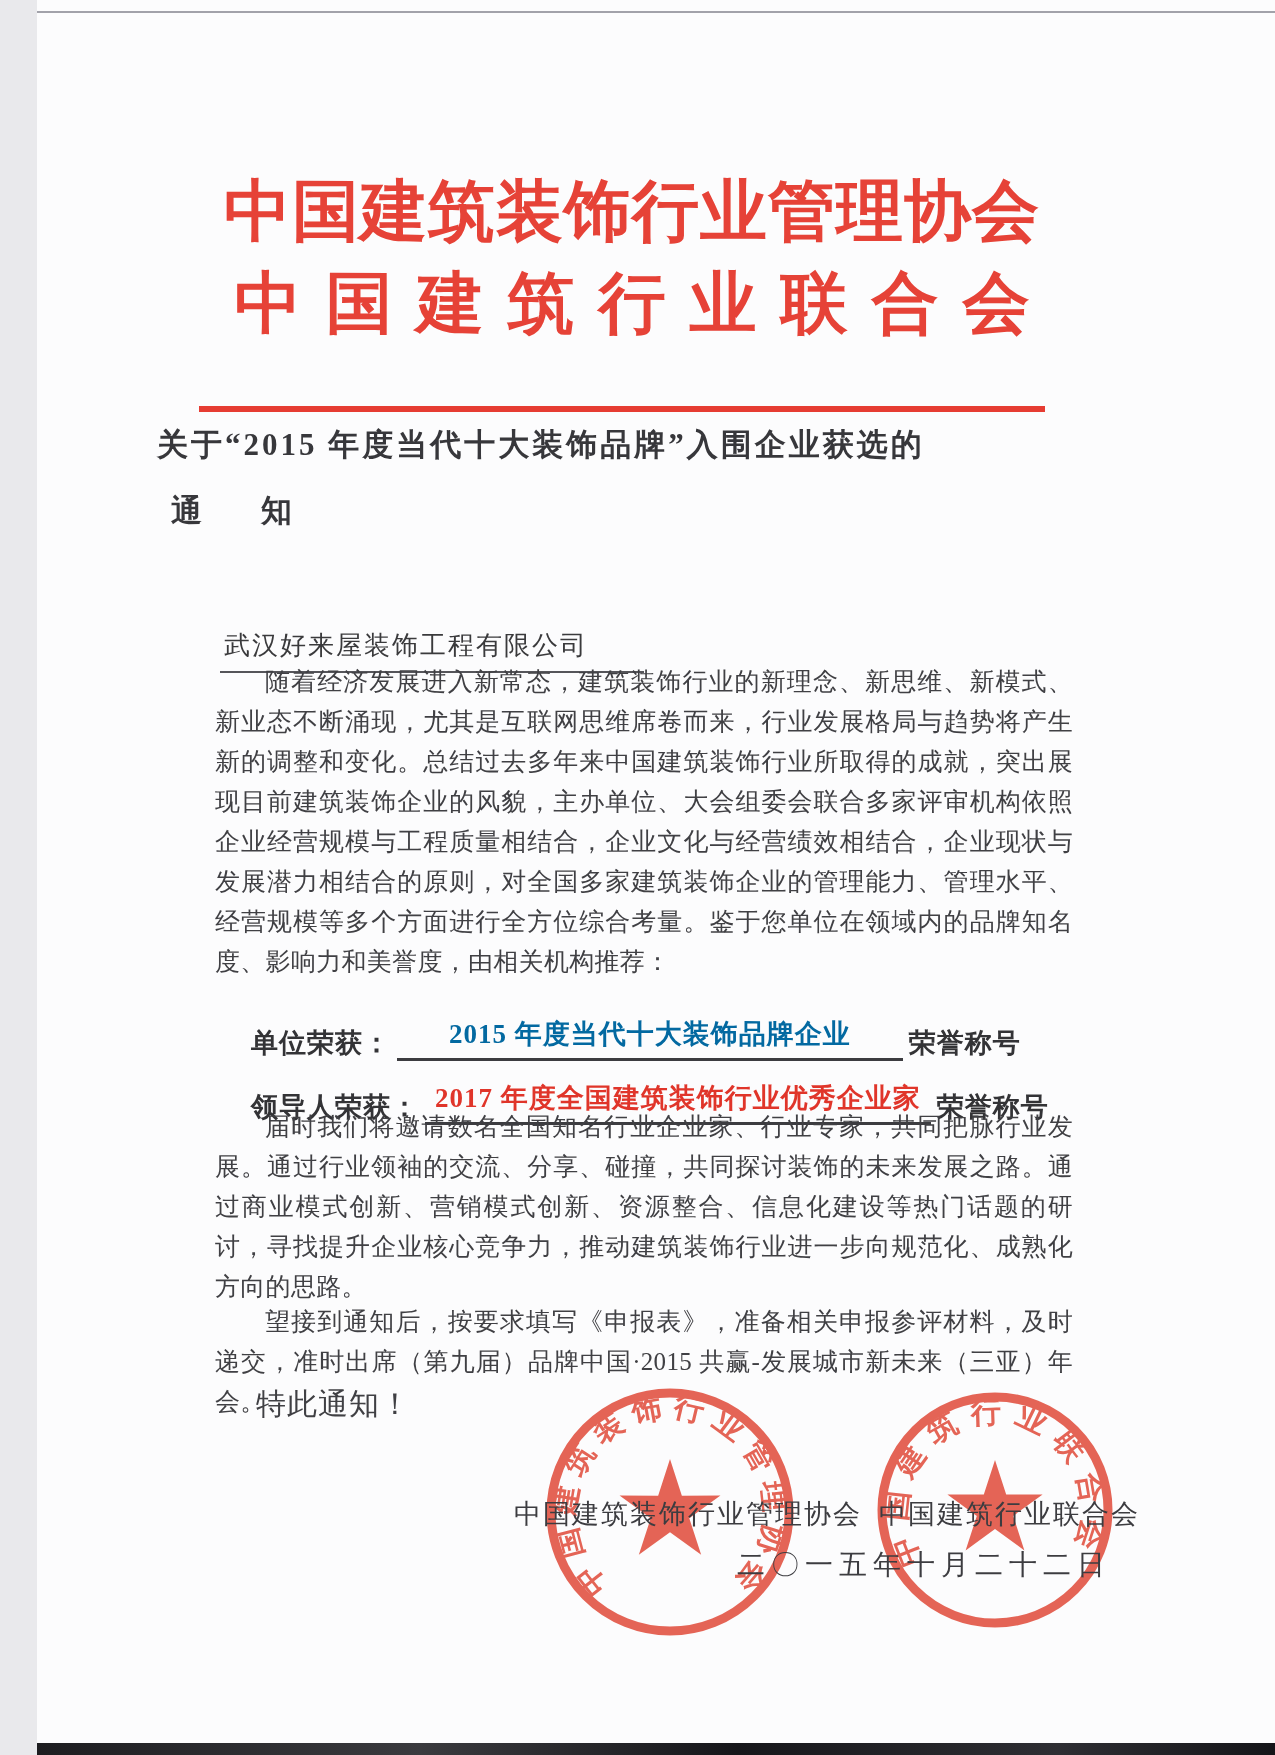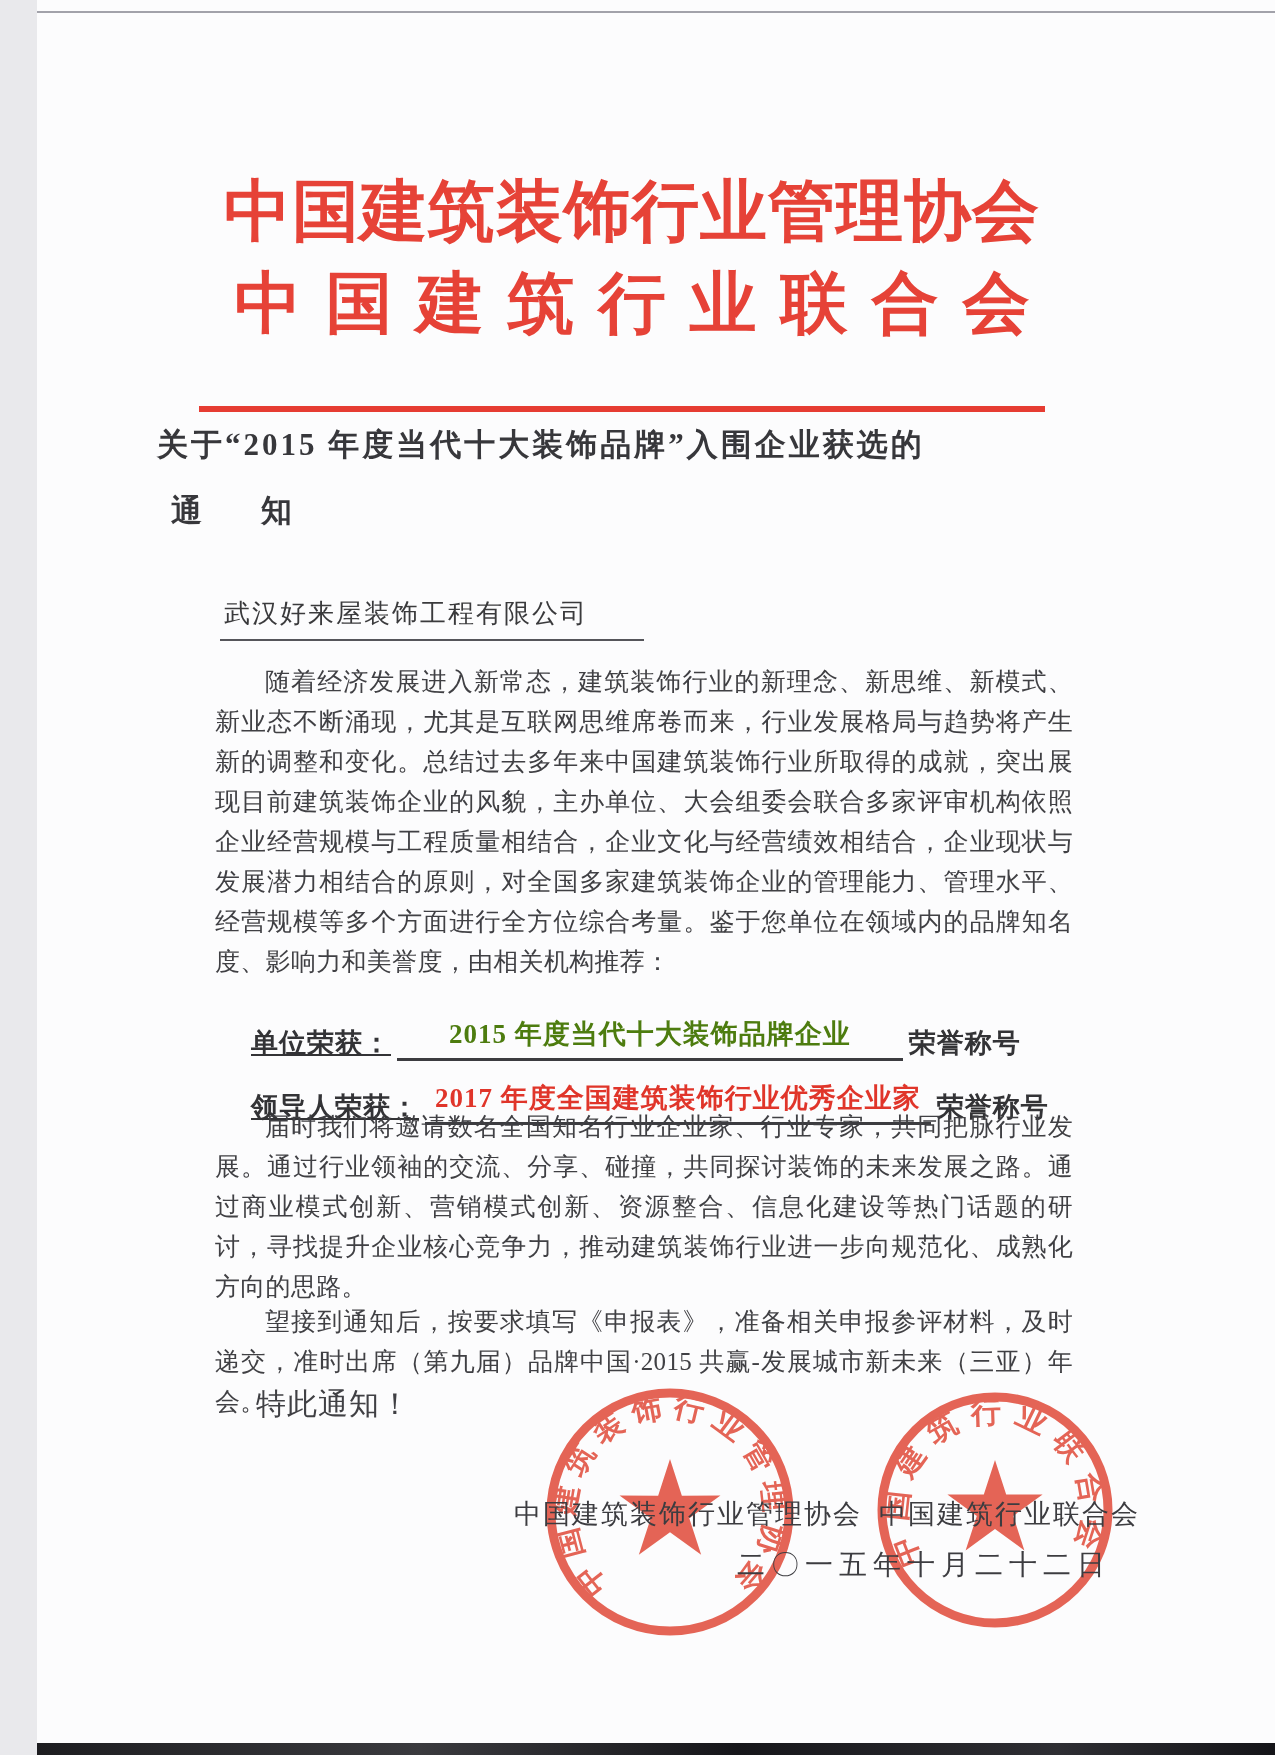--- a/index.html
+++ b/index.html
@@ -27,38 +27,38 @@
   .red-rule{position:absolute;left:162px;top:406px;width:846px;height:6px;}
   .subject1{
     position:absolute;left:120px;top:424px;width:950px;
     font-size:31px;font-weight:bold;letter-spacing:3px;white-space:nowrap;color:#37373b;
   }
   .subject2{
     position:absolute;left:120px;top:490px;width:950px;text-align:left;
     font-size:31px;font-weight:bold;letter-spacing:14px;text-indent:14px;color:#37373b;
   }
   .addressee{
-    position:absolute;left:183px;top:596px;width:420px;
+    position:absolute;left:183px;top:628px;width:420px;
     font-size:26px;letter-spacing:2px;padding:0 0 8px 4px;
     border-bottom:2px solid #55555a;white-space:nowrap;
   }
   .body-par{
     position:absolute;left:178px;width:858px;
     font-size:25px;line-height:40px;letter-spacing:0.3px;
     text-align:justify;text-justify:inter-ideograph;
     text-indent:2em;color:#404044;
   }
   .p1{top:662px;}
   .p2{top:1107px;font-family:Liberation Serif, serif;}
   .p3{top:1302px;}
   .closing{position:absolute;left:219px;top:1384px;font-size:30px;letter-spacing:1px;color:#404044;}
   .award-line{position:absolute;left:214px;white-space:nowrap;font-size:27px;font-weight:bold;color:#333336;}
   .award1{top:1016px;}
   .award2{top:1080px;}
-  .award-label{display:inline-block;vertical-align:bottom;letter-spacing:1px;text-decoration:underline;}
+  .award-label{display:inline-block;vertical-align:bottom;letter-spacing:1px;}
   .award-value{
     display:inline-block;vertical-align:bottom;
     border-bottom:3px solid #3c3c40;padding:0 10px 6px 10px;margin:0 6px;
     letter-spacing:1px;
   }
   .award1 .award-value{padding:0 52px 6px 52px;}
   .award-suffix{display:inline-block;vertical-align:bottom;letter-spacing:1px;}
   .sig{position:absolute;font-size:27px;letter-spacing:2px;white-space:nowrap;color:#3c3c40;}
   .sig-org1{left:477px;top:1496px;}
   .sig-org2{left:842px;top:1496px;}
@@ -83,21 +83,21 @@
   <div class="red-rule" style="background:#e63c32;"></div>
 
   <div class="subject1">关于“2015 年度当代十大装饰品牌”入围企业获选的</div>
   <div class="subject2">通　知</div>
 
   <div class="addressee">武汉好来屋装饰工程有限公司</div>
 
   <div class="body-par p1">随着经济发展进入新常态，建筑装饰行业的新理念、新思维、新模式、新业态不断涌现，尤其是互联网思维席卷而来，行业发展格局与趋势将产生新的调整和变化。总结过去多年来中国建筑装饰行业所取得的成就，突出展现目前建筑装饰企业的风貌，主办单位、大会组委会联合多家评审机构依照企业经营规模与工程质量相结合，企业文化与经营绩效相结合，企业现状与发展潜力相结合的原则，对全国多家建筑装饰企业的管理能力、管理水平、经营规模等多个方面进行全方位综合考量。鉴于您单位在领域内的品牌知名度、影响力和美誉度，由相关机构推荐：</div>
 
   <div class="award-line award1">
-    <span class="award-label">单位荣获：</span><span class="award-value" style="color:#4d7c0f;">2015 年度当代十大装饰品牌企业</span><span class="award-suffix">荣誉称号</span>
+    <span class="award-label">单位荣获：</span><span class="award-value" style="color:#0369a1;">2015 年度当代十大装饰品牌企业</span><span class="award-suffix">荣誉称号</span>
   </div>
 
   <div class="award-line award2">
     <span class="award-label">领导人荣获：</span><span class="award-value" style="color:#e0352a;">2017 年度全国建筑装饰行业优秀企业家</span><span class="award-suffix">荣誉称号</span>
   </div>
 
   <div class="body-par p2">届时我们将邀请数名全国知名行业企业家、行业专家，共同把脉行业发展。通过行业领袖的交流、分享、碰撞，共同探讨装饰的未来发展之路。通过商业模式创新、营销模式创新、资源整合、信息化建设等热门话题的研讨，寻找提升企业核心竞争力，推动建筑装饰行业进一步向规范化、成熟化方向的思路。</div>
   <div class="body-par p3">望接到通知后，按要求填写《申报表》，准备相关申报参评材料，及时递交，准时出席（第九届）品牌中国·2015 共赢-发展城市新未来（三亚）年会。</div>
 
   <div class="closing">特此通知！</div>

